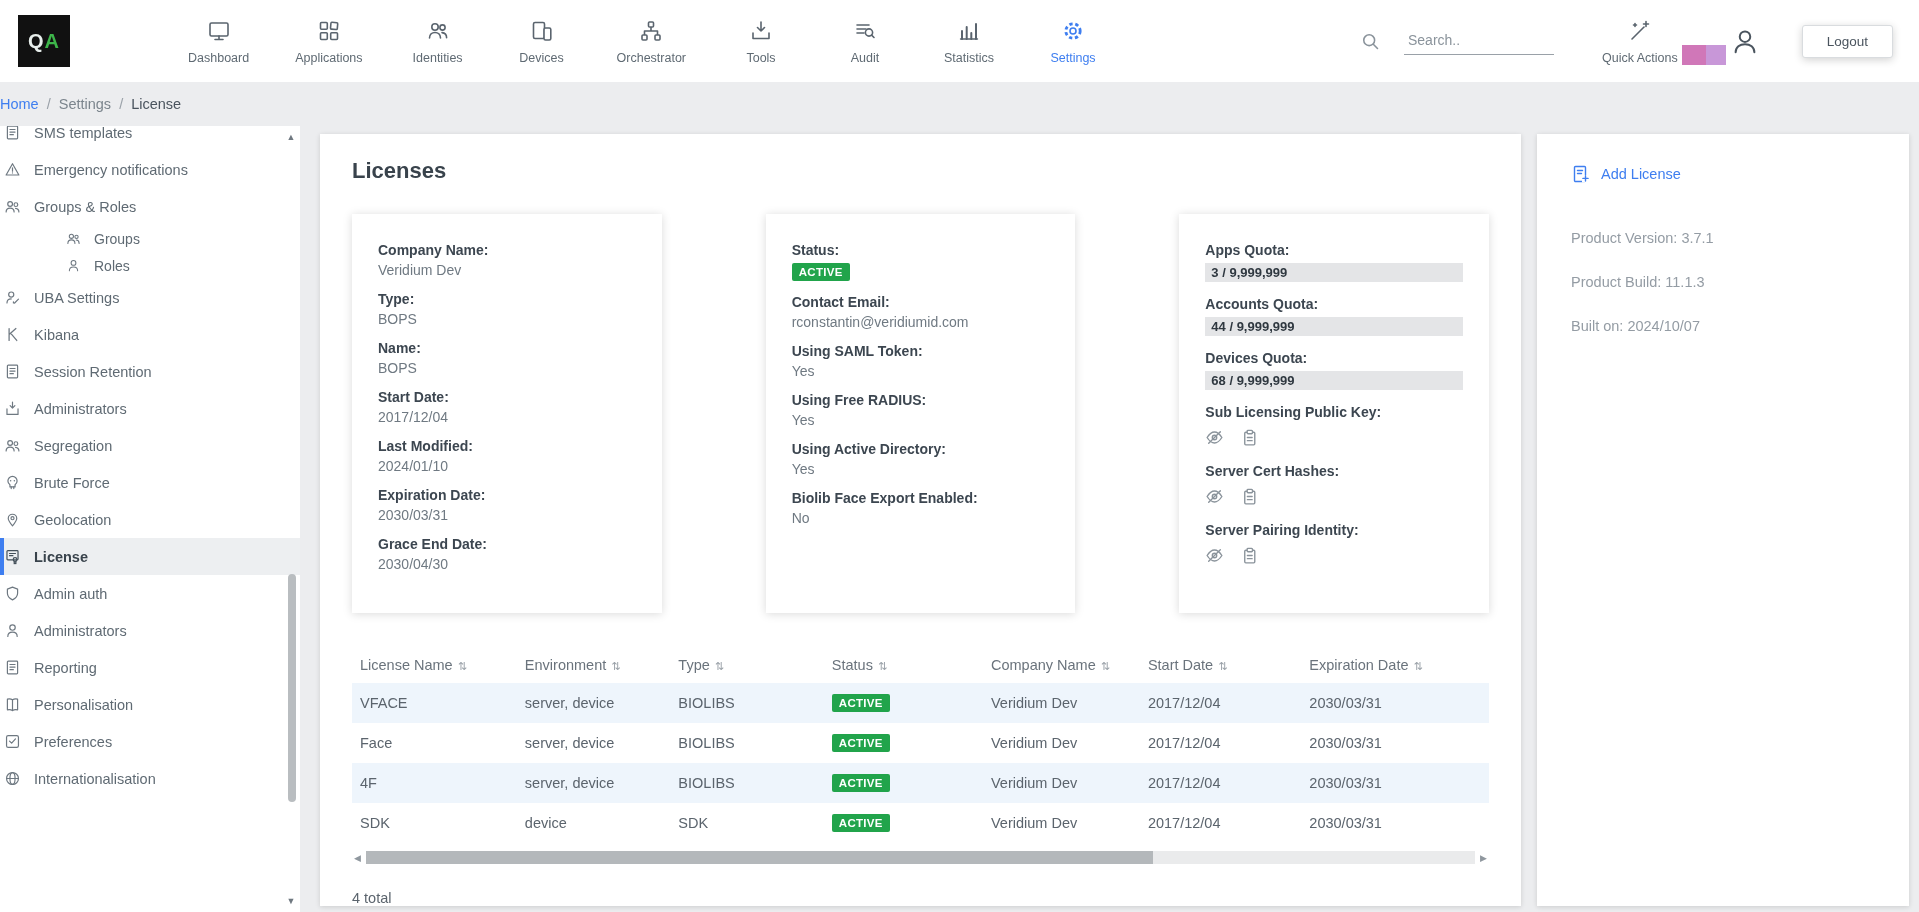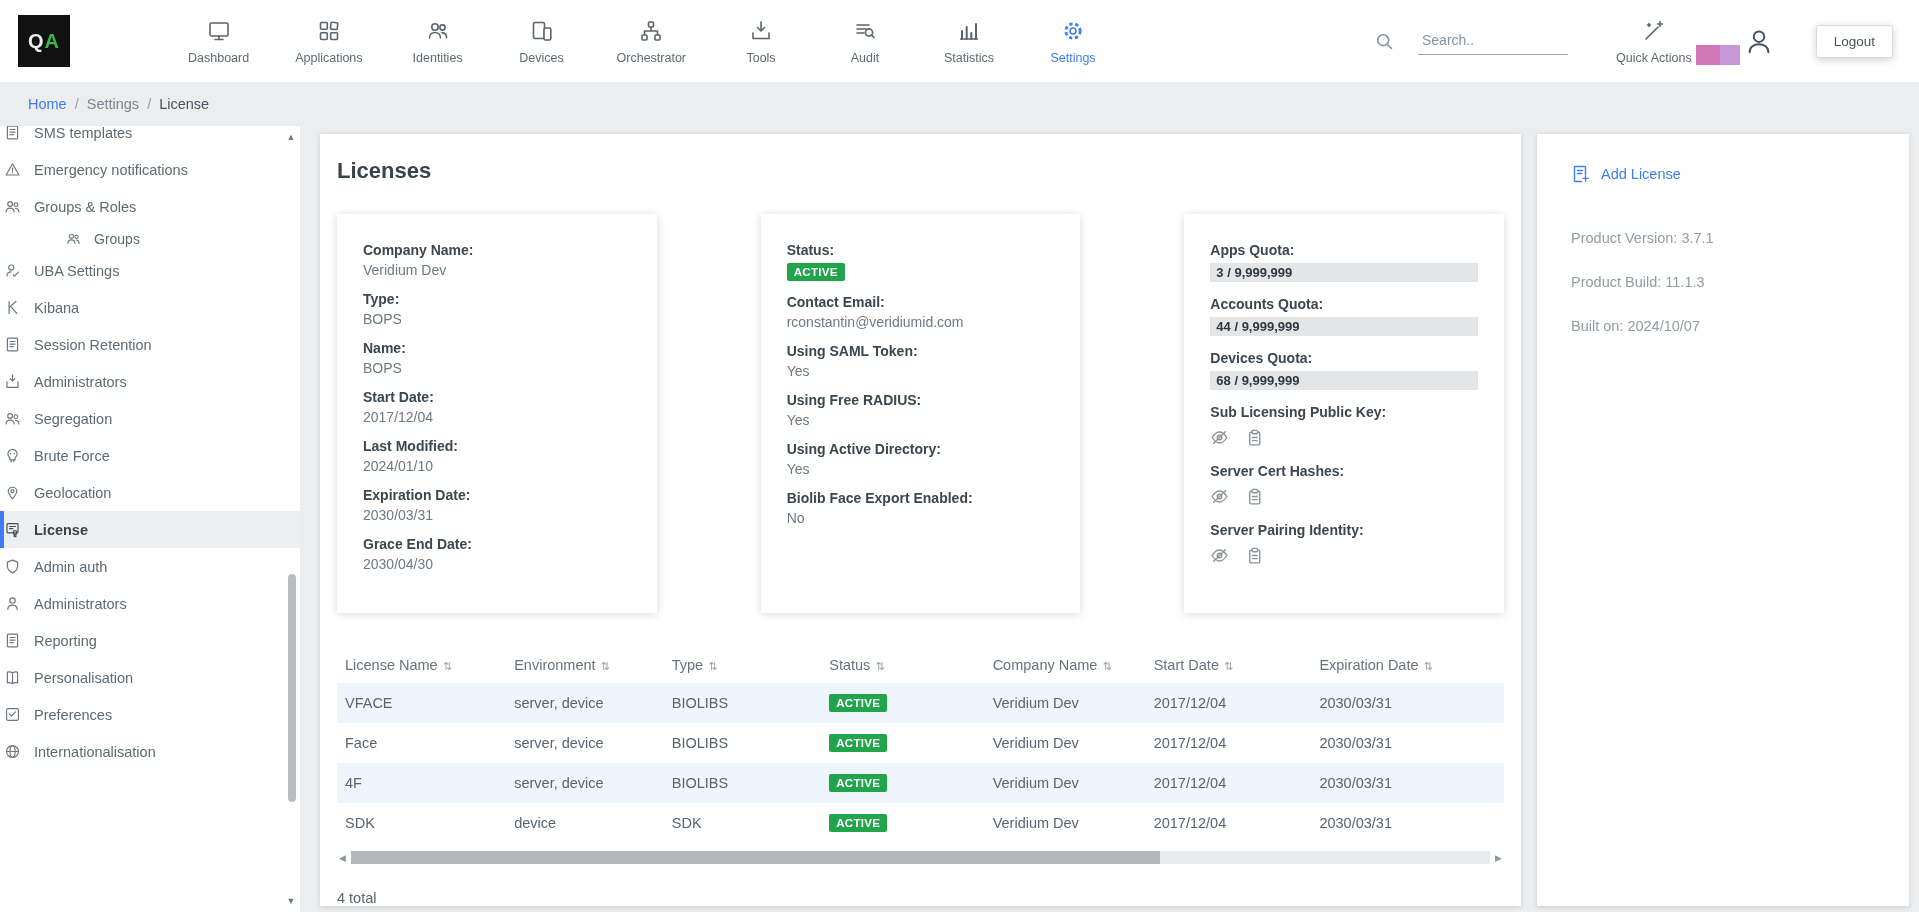--- a/index.html
+++ b/index.html
@@ -38,29 +38,29 @@
     outline: none; color: #4a545e; font-family: inherit;
   }
   .search input::placeholder { color: #8a939b; }
   .quick { margin-left: 48px; }
   .avatar-wrap { margin-left: 52px; position: relative; cursor: pointer; color: #4a545e; }
   .swatch {
     position: absolute; bottom: -9px; right: 34px; width: 44px; height: 20px;
     background: linear-gradient(90deg, #d077b8 0 55%, #c897d8 55% 100%);
   }
   .logout {
-    margin: 0 26px 0 42px; padding: 8px 17px; background: #fff;
+    margin: 0 26px 0 42px; padding: 8px 24px; background: #fff;
     border: 1px solid #d9dcdf; border-radius: 3px; font-size: 13.5px;
     color: #4a545e; cursor: pointer; font-family: inherit;
     box-shadow: 0 2px 8px rgba(0,0,0,.18);
   }
 
   
   .breadcrumb-bar {
-    height: 44px; display: flex; align-items: center; padding-left: 28px;
+    height: 44px; display: flex; align-items: center; padding-left: 0;
     font-size: 14.5px; gap: 8px;
   }
   .breadcrumb-bar a { color: #3e7ef0; text-decoration: none; cursor: pointer; }
   .breadcrumb-bar .mid { color: #7b858d; cursor: pointer; }
   .breadcrumb-bar .sep { color: #9aa1a8; }
   .breadcrumb-bar .current { color: #4a545e; }
 
   
   .content { display: flex; height: calc(100vh - 126px); align-items: stretch; }
 
@@ -88,21 +88,21 @@
   .side-scroll-up { top: 6px; }
   .side-scroll-down { bottom: 6px; }
   .side-thumb {
     position: absolute; right: 4px; width: 8px; top: 57%; height: 29%;
     background: #b9bdc0; border-radius: 4px; cursor: grab; z-index: 2;
   }
 
   
   .main-card {
     flex: 1 1 auto; background: #fff; margin: 8px 16px 6px 20px;
-    box-shadow: 0 1px 5px rgba(0,0,0,.14); padding: 24px 17px; overflow: hidden;
+    box-shadow: 0 1px 5px rgba(0,0,0,.14); padding: 24px 32px; overflow: hidden;
   }
   .main-card h1 { font-size: 22px; color: #39434c; font-weight: bold; margin-bottom: 30px; }
   .cards-row { display: flex; gap: 104px; margin-bottom: 34px; }
   .info-card {
     width: 332px; min-height: 380px; background: #fff; padding: 28px 26px;
     box-shadow: 0 1px 9px rgba(0,0,0,.15);
   }
   .field { margin-bottom: 13px; }
   .f-label { font-size: 14px; font-weight: bold; color: #3c4650; margin-bottom: 4px; }
   .f-value { font-size: 14px; color: #6f7982; }
@@ -330,20 +330,29 @@
       <div class="side-item sub">
         <span class="si-icon">
             <svg width="15" height="15" viewBox="0 0 20 20" fill="none" stroke="currentColor" stroke-width="1.4" stroke-linecap="round" stroke-linejoin="round">
               <circle cx="7.2" cy="7" r="2.8"></circle>
               <path d="M2.5 16.5c0-3 2.2-4.7 4.7-4.7s4.7 1.7 4.7 4.7"></path>
               <circle cx="14" cy="7.8" r="2.2"></circle>
               <path d="M13.6 12.1c2.4.2 3.9 1.9 3.9 4.4"></path>
             </svg>
           </span>
         <span class="si-label">Groups</span>
+      </div>
+      <div class="side-item sub">
+        <span class="si-icon">
+            <svg width="15" height="15" viewBox="0 0 20 20" fill="none" stroke="currentColor" stroke-width="1.4" stroke-linecap="round" stroke-linejoin="round">
+              <circle cx="10" cy="6.5" r="3.2"></circle>
+              <path d="M4.5 17c0-3.3 2.5-5 5.5-5s5.5 1.7 5.5 5"></path>
+            </svg>
+          </span>
+        <span class="si-label">Roles</span>
       </div>
       <div class="side-item">
         <span class="si-icon">
             <svg width="17" height="17" viewBox="0 0 20 20" fill="none" stroke="currentColor" stroke-width="1.4" stroke-linecap="round" stroke-linejoin="round">
               <circle cx="8.5" cy="6.5" r="3"></circle>
               <path d="M3.5 16.5c0-3 2.2-4.8 5-4.8"></path>
               <path d="M12.5 16.5l4.5-4.5M12.5 16.5h-1.4v-1.4"></path>
             </svg>
           </span>
         <span class="si-label">UBA Settings</span>

